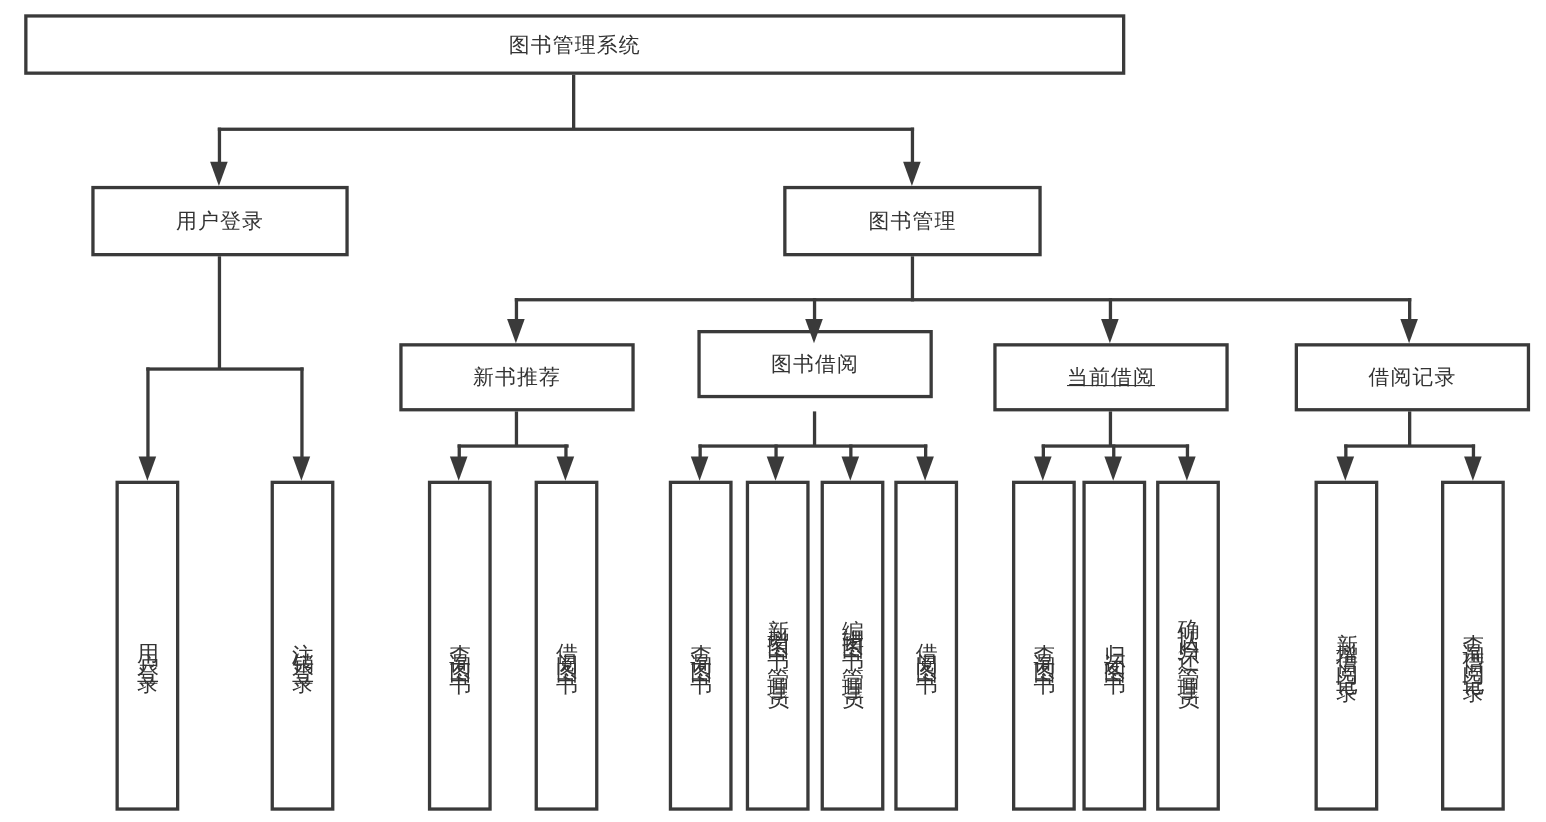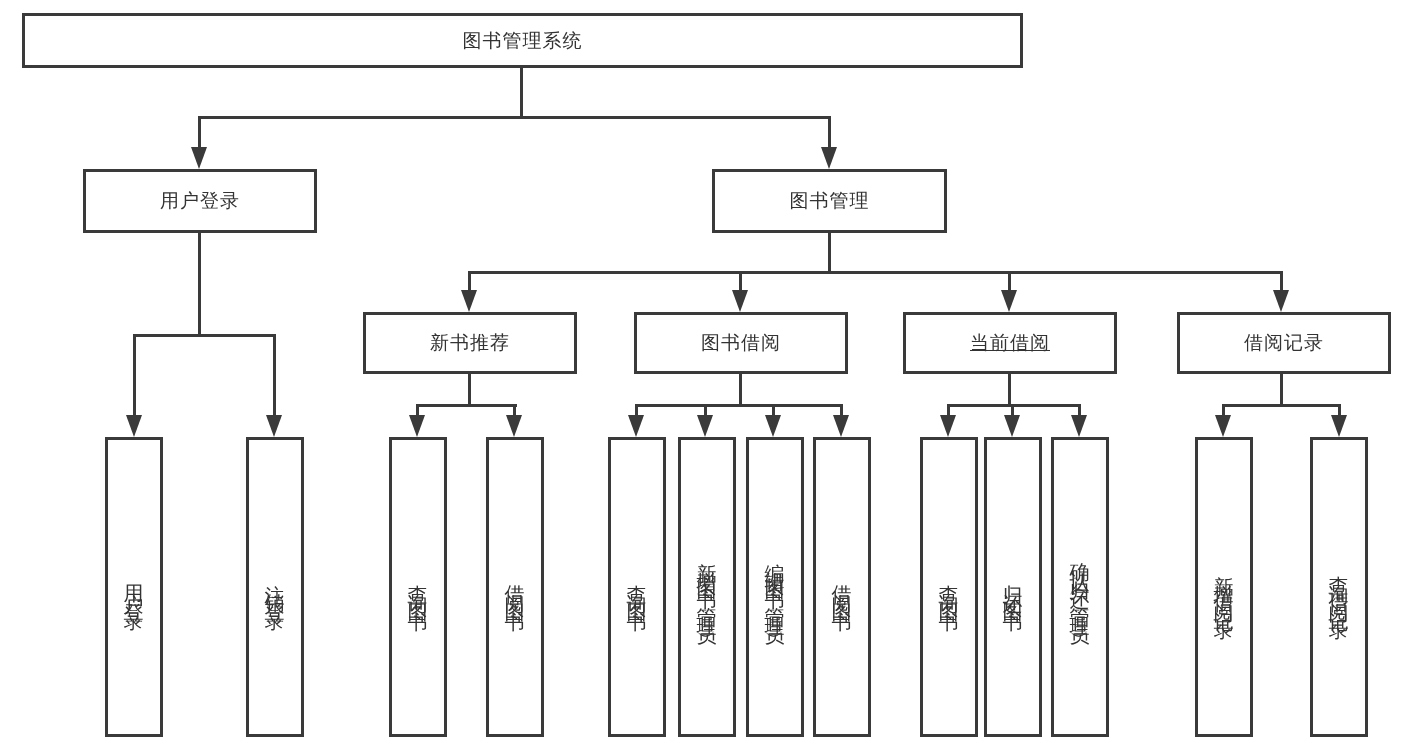--- a/index.html
+++ b/index.html
@@ -65,21 +65,21 @@
   <div class="box" style="left:83px;top:169px;width:234px;height:64px;">
     <span>用户登录</span>
   </div>
   <div class="box" style="left:712px;top:169px;width:235px;height:64px;text-align:right;">
     <span>图书管理</span>
   </div>
 
   <div class="box" style="left:363px;top:312px;width:214px;height:62px;text-align:center;">
     <span>新书推荐</span>
   </div>
-  <div class="box" style="left:634px;top:312px;width:214px;height:62px;">
+  <div class="box" style="left:634px;top:300px;width:214px;height:62px;">
     <span>图书借阅</span>
   </div>
   <div class="box" style="left:903px;top:312px;width:214px;height:62px;text-decoration:underline;">
     <span>当前借阅</span>
   </div>
   <div class="box" style="left:1177px;top:312px;width:214px;height:62px;align-items:center;">
     <span>借阅记录</span>
   </div>
 
   <div class="leaf" style="left:105px;">用户登录</div>

